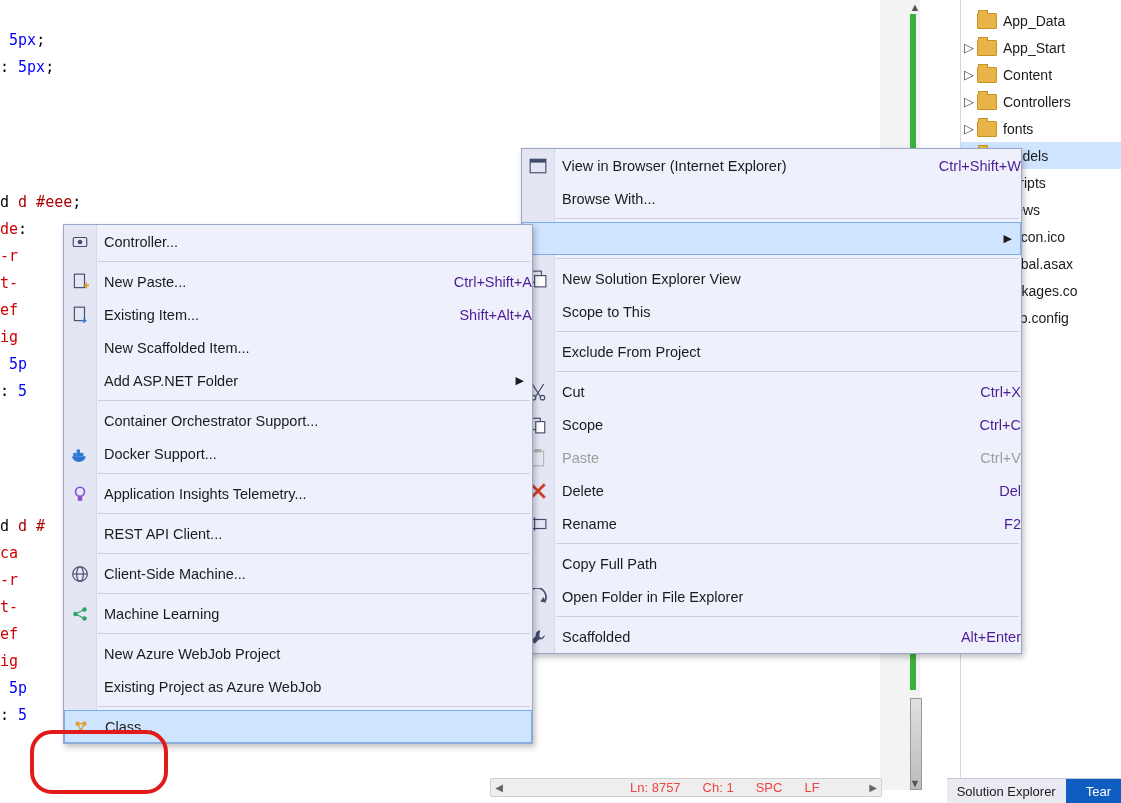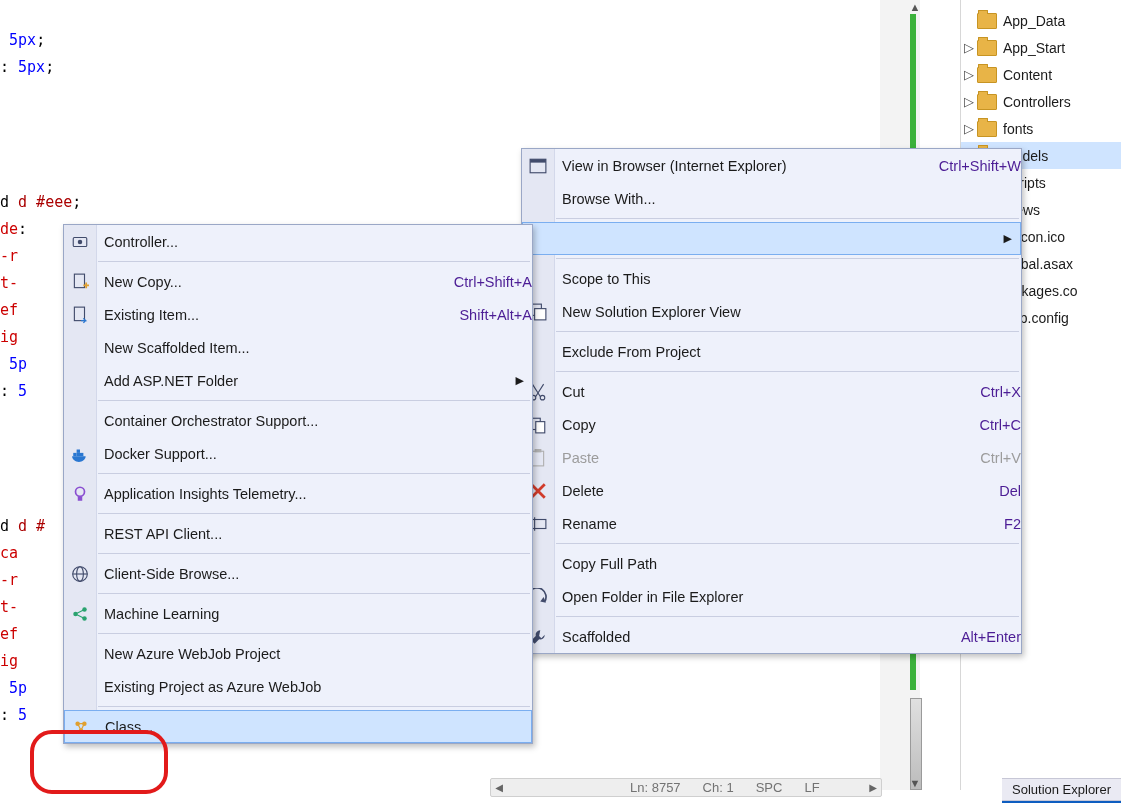--- a/index.html
+++ b/index.html
@@ -22,22 +22,22 @@
   .trow .fileicon:before{content:"";position:absolute;right:-1px;top:-1px;width:5px;height:5px;background:#fff;border-left:1px solid #8a8a8a;border-bottom:1px solid #8a8a8a;}
   
   .minimap{position:absolute;left:880px;top:0;width:40px;height:790px;background:#f3f3f3;}
   .minimap .green{position:absolute;left:30px;width:6px;background:#3bb13b;}
   .minimap .scrollhandle{position:absolute;left:30px;width:10px;height:90px;background:linear-gradient(#e0e0e0,#bcbcbc);border:1px solid #9a9a9a;bottom:0;}
   .minimap .arrow{position:absolute;left:28px;width:14px;height:14px;text-align:center;line-height:14px;font-size:11px;color:#555;}
   
   .hscroll{position:absolute;left:490px;bottom:6px;width:390px;height:17px;background:#eee;border:1px solid #cfcfcf;border-radius:2px;display:flex;align-items:center;}
   .hscroll .ar{width:16px;text-align:center;color:#666;font-size:10px;}
   .hscroll .track{flex:1;position:relative;height:100%;}
-  .status{position:absolute;left:630px;bottom:6px;height:19px;display:flex;align-items:center;gap:22px;font-size:13px;color:#737373;}
-  .bottomtabs{position:absolute;right:0;bottom:0;height:25px;display:flex;flex-direction:column;}
+  .status{position:absolute;left:630px;bottom:6px;height:19px;display:flex;align-items:center;gap:22px;font-size:13px;color:#ef4444;}
+  .bottomtabs{position:absolute;right:0;bottom:0;height:25px;display:flex;}
   .bottomtabs .btab{padding:3px 10px;background:#eaeaf3;border-top:1px solid #c7c7d6;font-size:13px;display:flex;align-items:center;}
   .bottomtabs .btab.active{background:#0e5dc0;color:#fff;padding-left:20px;}
   
   .menu{position:absolute;background:#eef1fb;border:1px solid #9aa7c6;box-shadow:2px 3px 6px rgba(0,0,0,.25);font-size:14.5px;}
   .menu .iconcol{position:absolute;left:0;top:0;bottom:0;width:32px;background:#e4e7f3;border-right:1px solid #d3d8ea;}
   .menu .row{position:relative;display:flex;align-items:center;height:33px;padding-left:40px;}
   .menu .row.hov{background:#cfe4ff;border:1px solid #7aaef0;height:31px;}
   .menu .row .lbl{flex:1;}
   .menu .row .sc{color:#4c1d95;margin-left:30px;}
   .menu .row .arrow{position:absolute;right:8px;font-size:11px;color:#1b1b1b;}
@@ -167,30 +167,30 @@
     </div>
     <div class="row">
       <span class="lbl">Browse With...</span>
     </div>
     <div class="sep"></div>
     <div class="row hov">
       <span class="arrow">▶</span>
     </div>
     <div class="sep"></div>
     <div class="row">
-      <span class="lbl">Scope to This</span>
-    </div>
-    <div class="row">
       <span class="ic">
         <svg viewBox="0 0 16 16">
           <rect x="1" y="1" width="10" height="10" fill="none" stroke="#414b6b"></rect>
           <rect x="5" y="5" width="10" height="10" fill="#fff" stroke="#414b6b"></rect>
         </svg>
       </span>
       <span class="lbl">New Solution Explorer View</span>
+    </div>
+    <div class="row">
+      <span class="lbl">Scope to This</span>
     </div>
     <div class="sep"></div>
     <div class="row">
       <span class="lbl">Exclude From Project</span>
     </div>
     <div class="sep"></div>
     <div class="row">
       <span class="ic">
         <svg viewBox="0 0 16 16">
           <path d="M3 1 L10 12 M13 1 L6 12" stroke="#414b6b" fill="none"></path>
@@ -201,21 +201,21 @@
       <span class="lbl">Cut</span>
       <span class="sc">Ctrl+X</span>
     </div>
     <div class="row">
       <span class="ic">
         <svg viewBox="0 0 16 16">
           <rect x="2" y="2" width="8" height="10" fill="none" stroke="#414b6b"></rect>
           <rect x="6" y="5" width="8" height="10" fill="#fff" stroke="#414b6b"></rect>
         </svg>
       </span>
-      <span class="lbl">Copy</span>
+      <span class="lbl">Scope</span>
       <span class="sc">Ctrl+C</span>
     </div>
     <div class="row disabled">
       <span class="ic">
         <svg viewBox="0 0 16 16">
           <rect x="3" y="2" width="10" height="13" fill="none" stroke="#b0b0b0"></rect>
           <rect x="5" y="0" width="6" height="3" fill="#b0b0b0"></rect>
         </svg>
       </span>
       <span class="lbl">Paste</span>
@@ -277,21 +277,21 @@
       <span class="lbl">Controller...</span>
     </div>
     <div class="sep"></div>
     <div class="row">
       <span class="ic">
         <svg viewBox="0 0 16 16">
           <rect x="3" y="1" width="9" height="12" fill="none" stroke="#414b6b"></rect>
           <path d="M11 11l5 0M13.5 8.5l0 5" stroke="#e0a030" stroke-width="1.5"></path>
         </svg>
       </span>
-      <span class="lbl">New Copy...</span>
+      <span class="lbl">New Paste...</span>
       <span class="sc">Ctrl+Shift+A</span>
     </div>
     <div class="row">
       <span class="ic">
         <svg viewBox="0 0 16 16">
           <rect x="3" y="1" width="9" height="12" fill="none" stroke="#414b6b"></rect>
           <path d="M9 13l4 0-2-2m2 2-2 2" stroke="#2a77d1" stroke-width="1.2" fill="none"></path>
         </svg>
       </span>
       <span class="lbl">Existing Item...</span>
@@ -336,21 +336,21 @@
     </div>
     <div class="sep"></div>
     <div class="row">
       <span class="ic">
         <svg viewBox="0 0 16 16">
           <circle cx="8" cy="8" r="6.5" fill="none" stroke="#414b6b"></circle>
           <ellipse cx="8" cy="8" rx="3" ry="6.5" fill="none" stroke="#414b6b"></ellipse>
           <line x1="1.5" y1="8" x2="14.5" y2="8" stroke="#414b6b"></line>
         </svg>
       </span>
-      <span class="lbl">Client-Side Browse...</span>
+      <span class="lbl">Client-Side Machine...</span>
     </div>
     <div class="sep"></div>
     <div class="row">
       <span class="ic">
         <svg viewBox="0 0 16 16">
           <circle cx="4" cy="8" r="2" fill="#2aa36f"></circle>
           <circle cx="12" cy="4" r="2" fill="#2aa36f"></circle>
           <circle cx="12" cy="12" r="2" fill="#2aa36f"></circle>
           <path d="M4 8L12 4M4 8L12 12" stroke="#2aa36f"></path>
         </svg>

